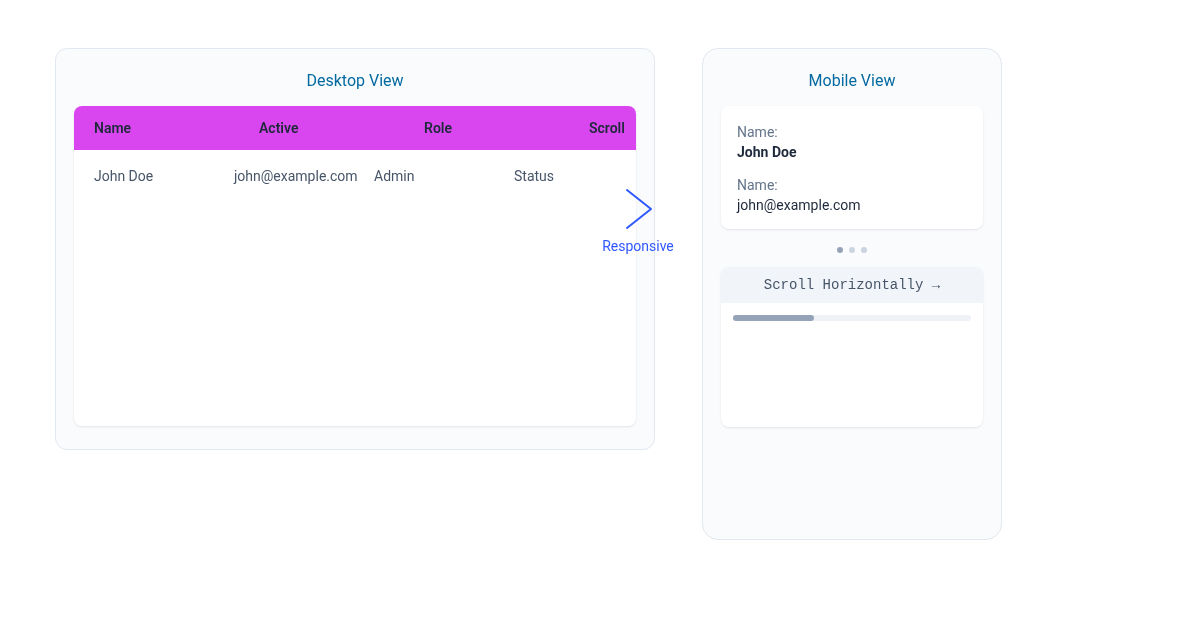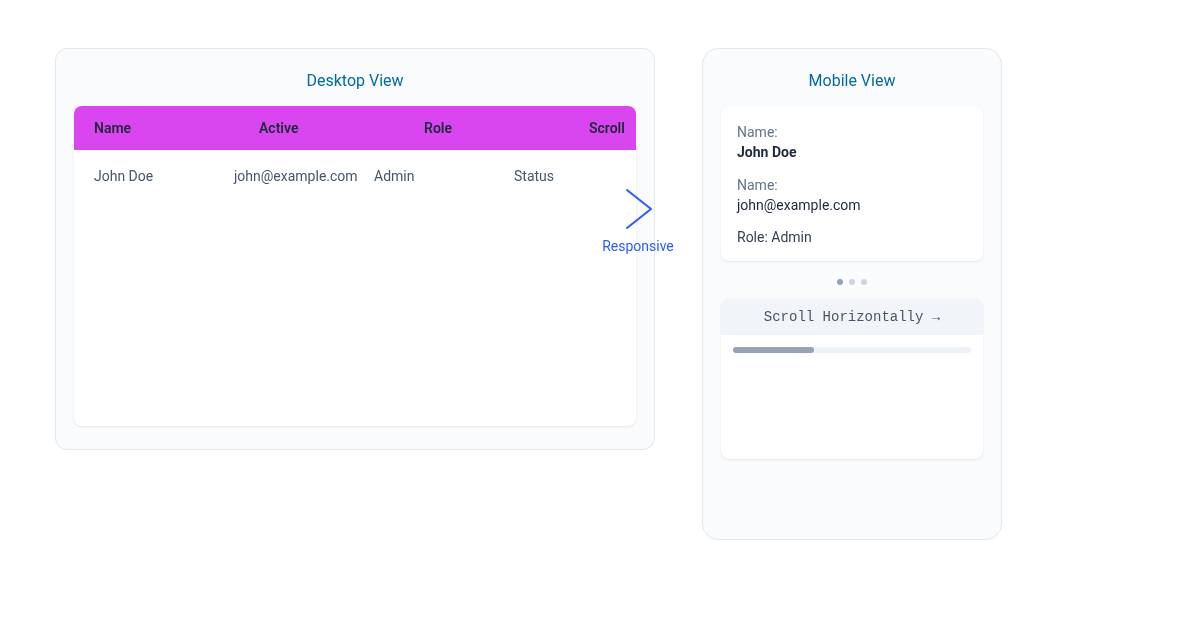--- a/index.html
+++ b/index.html
@@ -201,23 +201,20 @@
 
     <div class="mobile-card">
       <div class="field">
         <span class="label">Name:</span>
         <span class="value-strong">John Doe</span>
       </div>
       <div class="field">
         <span class="label">Name:</span>
         <span class="value-plain">john@example.com</span>
       </div>
-      <div class="field inline">
-        <span>Role: Admin</span>
-      </div>
     </div>
 
     <div class="pager-dots">
       <span class="dot active"></span>
       <span class="dot"></span>
       <span class="dot"></span>
     </div>
 
     <div class="scroll-card">
       <div class="scroll-head">Scroll Horizontally →</div>

